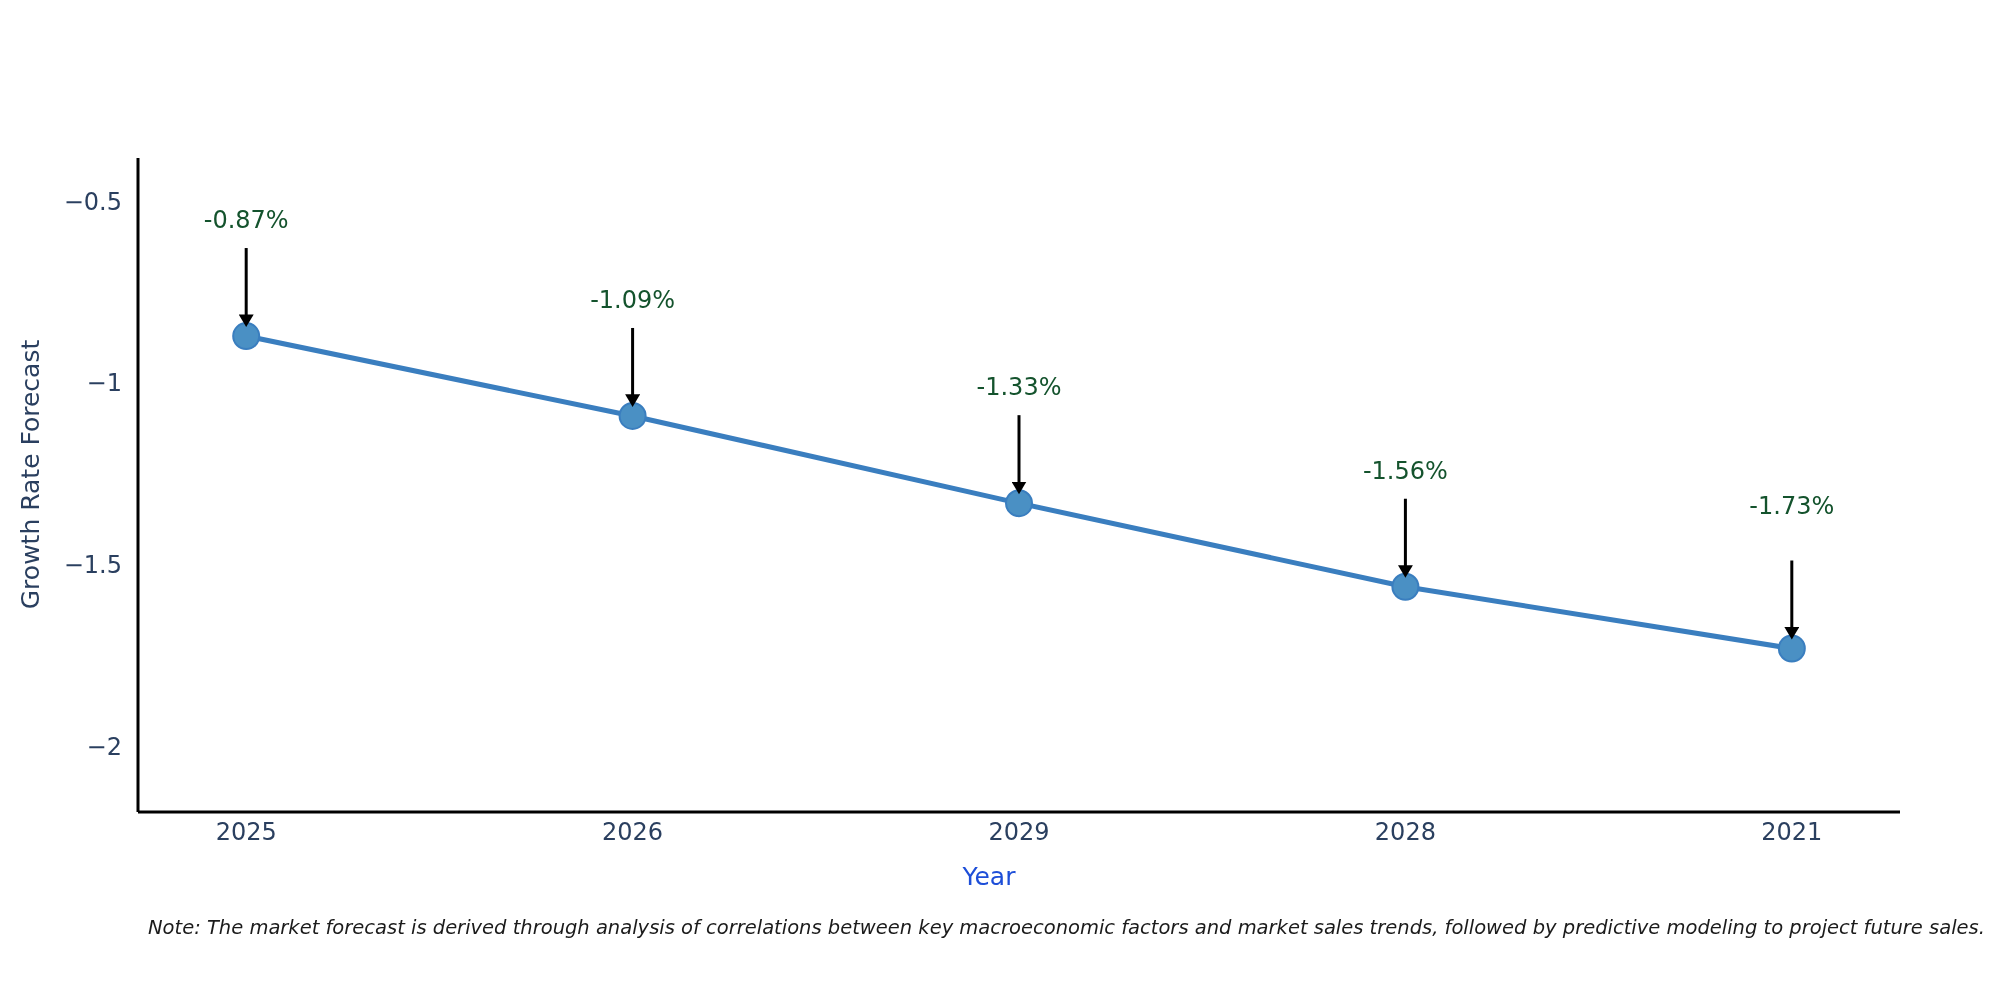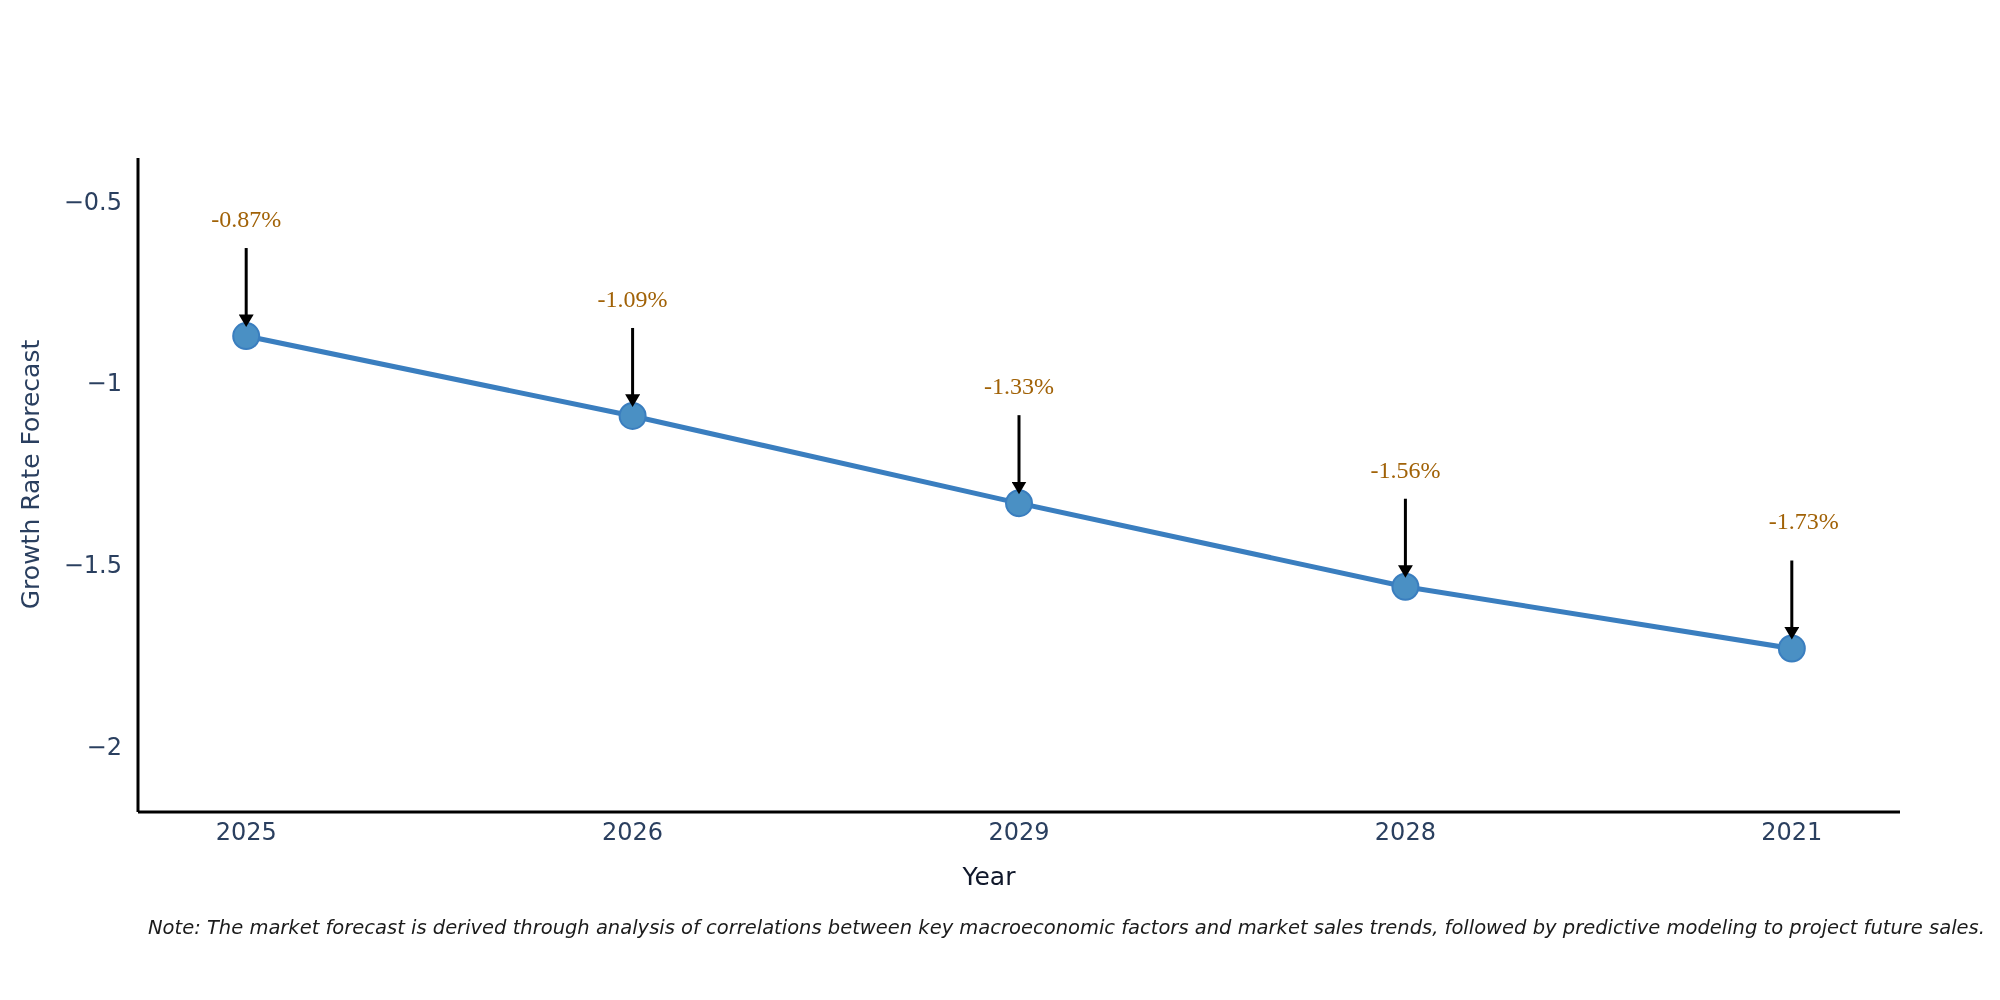--- a/index.html
+++ b/index.html
@@ -42,21 +42,21 @@
     color: #2a3f5f;
     white-space: nowrap;
   }
   .xlabel {
     position: absolute;
     left: 0px;
     top: 862px;
     width: 1960px;
     text-align: center;
     font-size: 25px;
-    color: #0f172a;
+    color: #1d4ed8;
   }
   .xlabel-inner {
     display: inline-block;
     margin-left: 18px;
   }
   .note {
     position: absolute;
     left: 148px;
     top: 916px;
     font-size: 19.5px;
@@ -88,24 +88,23 @@
     position: absolute;
     font-size: 24px;
     color: #2a3f5f;
     transform: translateX(-50%);
     top: 818px;
     white-space: nowrap;
   }
   .annot {
     position: absolute;
     font-size: 24px;
-    color: #a16207;
+    color: #14532d;
     transform: translateX(-50%);
     white-space: nowrap;
-    font-family: Liberation Serif, serif;
   }
   svg.plot {
     position: absolute;
     left: 0;
     top: 0;
     width: 2000px;
     height: 1000px;
     overflow: visible;
   }
 </style>
@@ -156,20 +155,20 @@
       <div class="xtick" style="left: 632.596px;">2026</div>
       <div class="xtick" style="left: 1019px;">2029</div>
       <div class="xtick" style="left: 1405.4px;">2028</div>
       <div class="xtick" style="left: 1791.81px;">2021</div>
     </div>
   <div id="annots">
       <div class="annot" style="left: 246.193px; top: 206.033px;">-0.87%</div>
       <div class="annot" style="left: 632.596px; top: 285.967px;">-1.09%</div>
       <div class="annot" style="left: 1019px; top: 373.167px;">-1.33%</div>
       <div class="annot" style="left: 1405.4px; top: 456.733px;">-1.56%</div>
-      <div class="annot" style="left: 1791.81px; top: 508px; margin-left: 12px;">-1.73%</div>
+      <div class="annot" style="left: 1791.81px; top: 492px;">-1.73%</div>
     </div>
 
   <div class="xlabel"><span class="xlabel-inner">Year</span></div>
 
   <div class="note">Note: The market forecast is derived through analysis of correlations between key macroeconomic factors and market sales trends, followed by predictive modeling to project future sales.</div>
 
 </div>
 
 </body></html>

